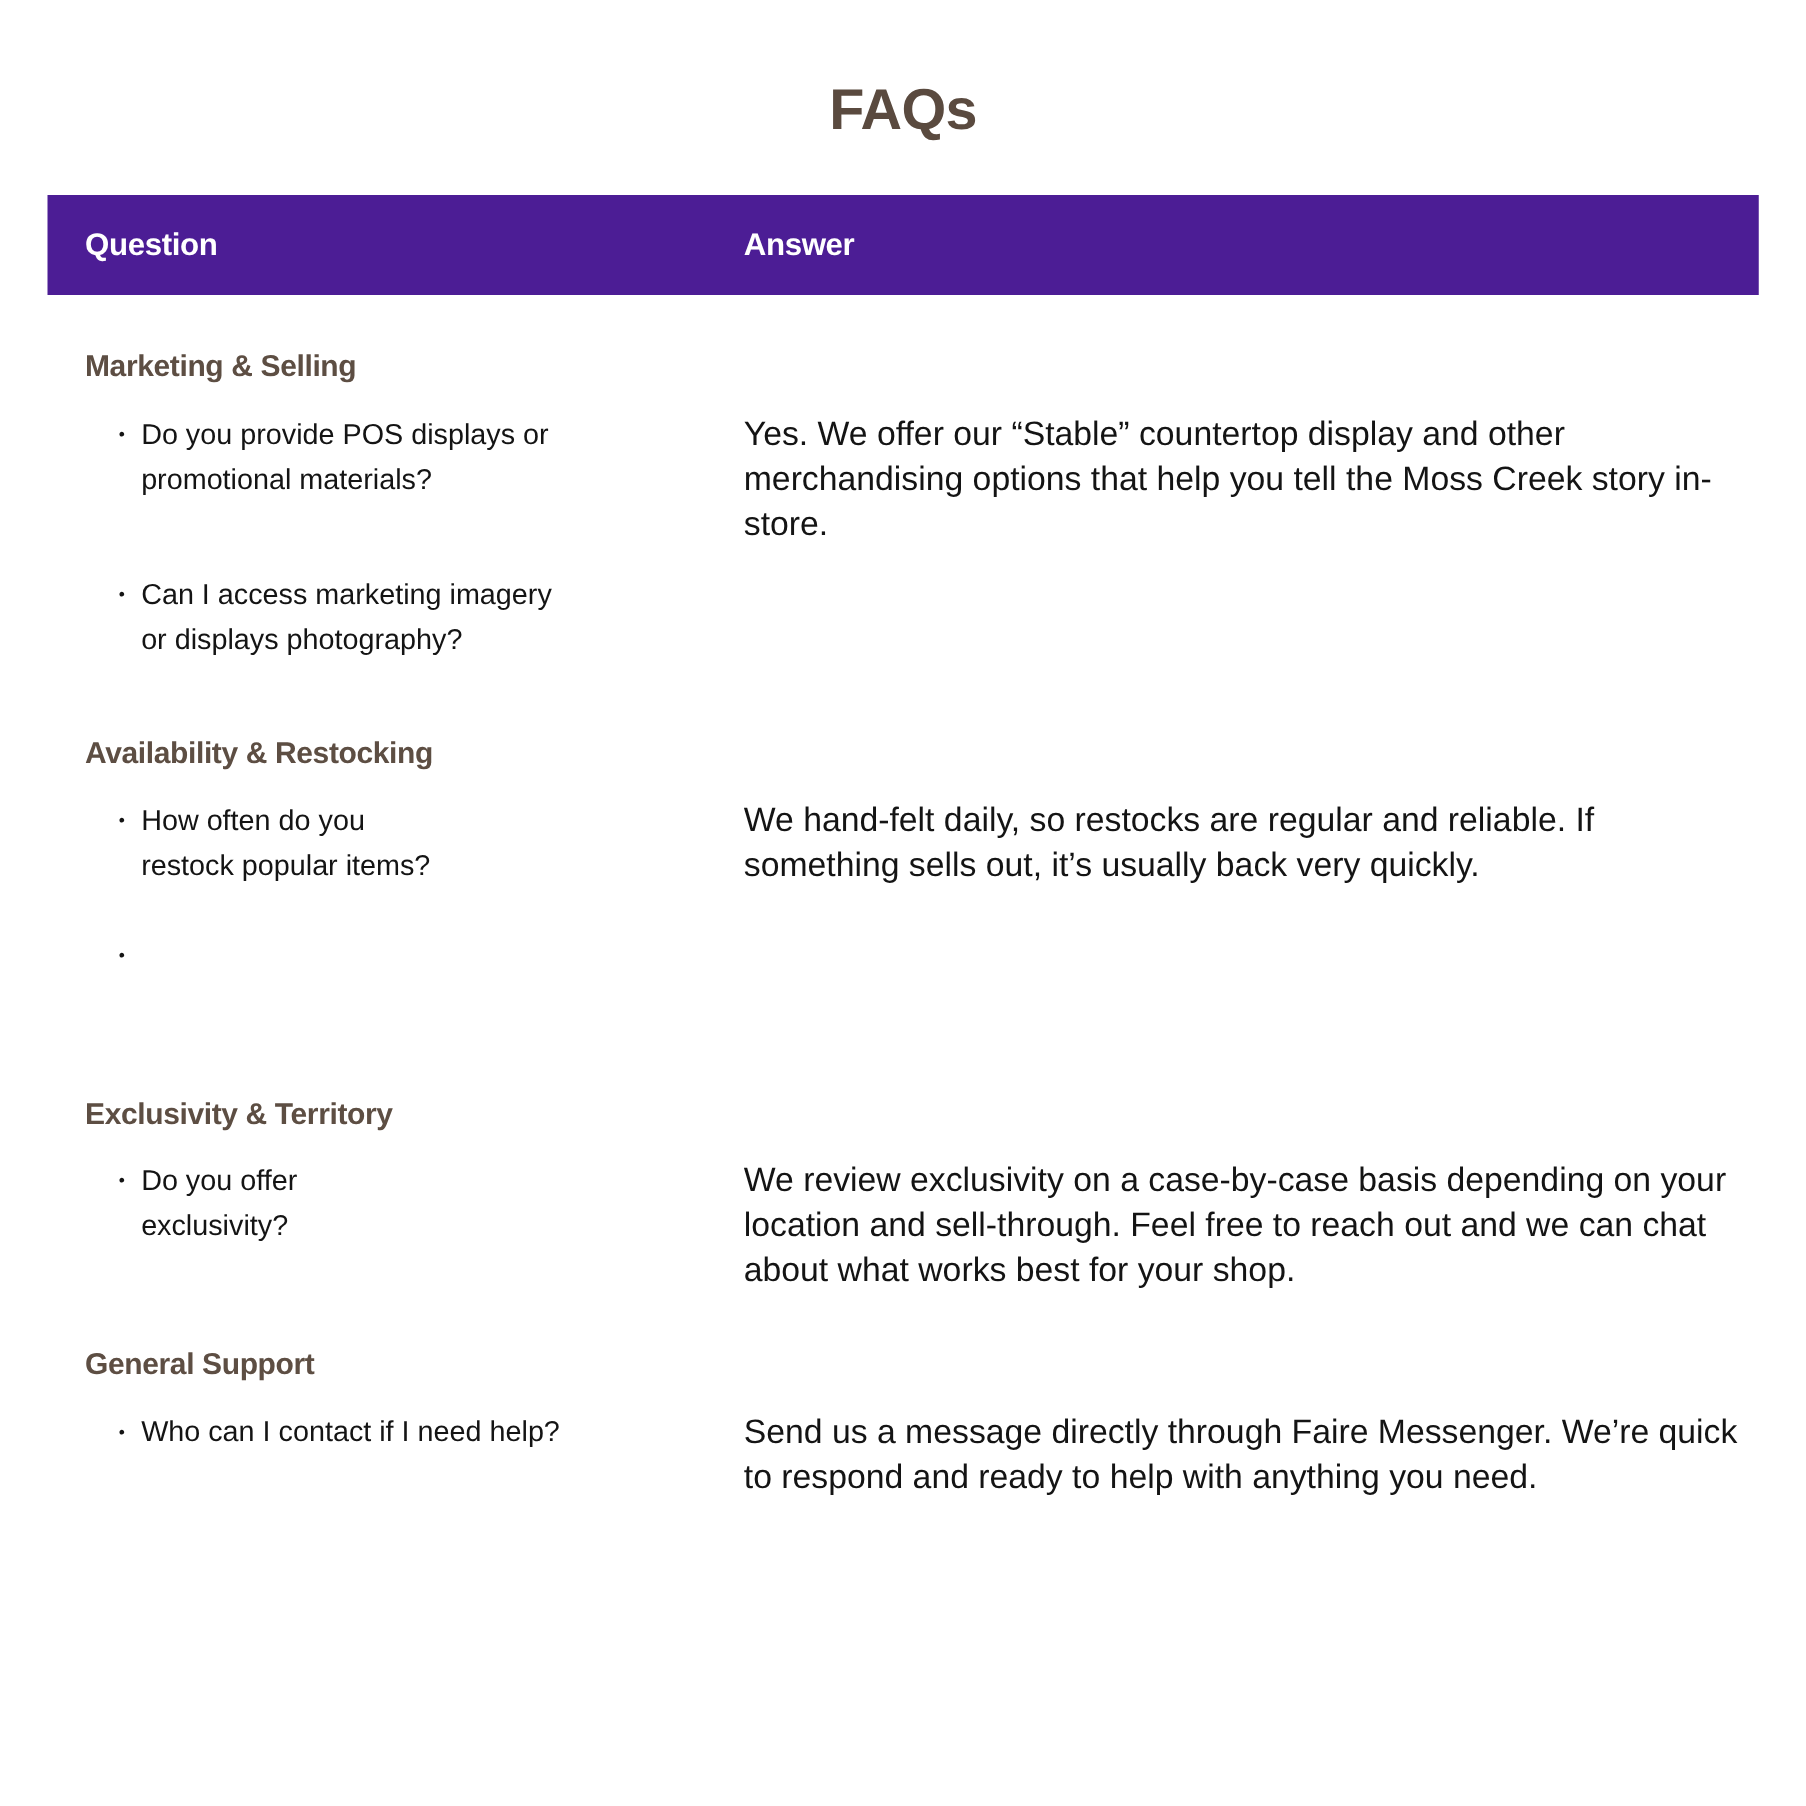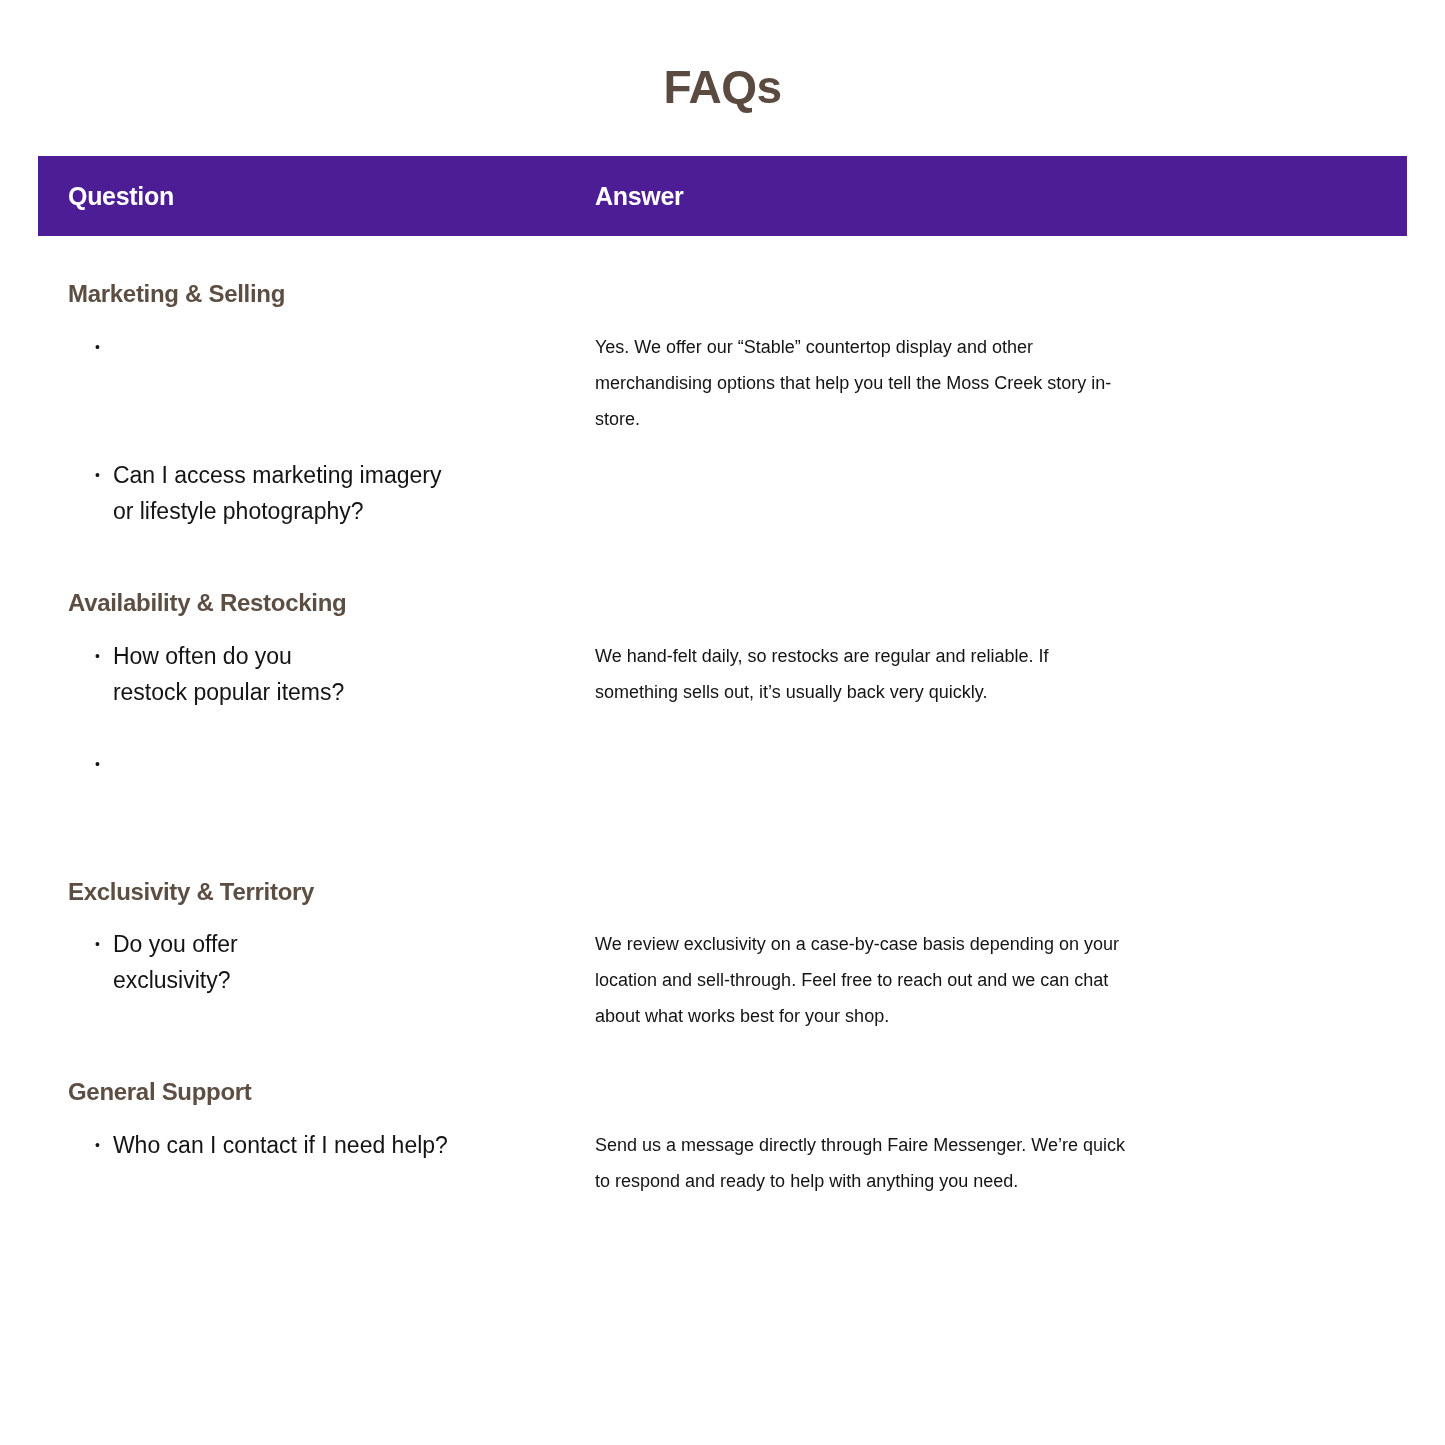--- a/index.html
+++ b/index.html
@@ -68,21 +68,21 @@
     flex: 0 0 auto;
     font-size: 14px;
     line-height: 36px;
     margin-right: 13px;
     color: #141414;
   }
   .q-text, .answer {
     white-space: pre-line;
   }
   .answer {
-    font-size: 18px;
+    font-size: 27px;
     line-height: 36px;
     padding-right: 10px;
   }
 </style>
 </head>
 <body>
 
 <div class="page">
   <div class="container">
 
@@ -92,31 +92,33 @@
       <div class="col-q">Question</div>
       <div class="col-a">Answer</div>
     </div>
 
     <div class="faq-section">
       <h2 class="section-heading">Marketing &amp; Selling</h2>
 
       <div class="qa-row">
         <div class="question">
           <span class="bullet">•</span>
+          <span class="q-text">Do you provide POS displays or
+promotional materials?</span>
         </div>
         <div class="answer">Yes. We offer our “Stable” countertop display and other
 merchandising options that help you tell the Moss Creek story in-
 store.</div>
       </div>
 
       <div class="qa-row">
         <div class="question">
           <span class="bullet">•</span>
           <span class="q-text">Can I access marketing imagery
-or lifestyle photography?</span>
+or displays photography?</span>
         </div>
       </div>
     </div>
 
     <div class="faq-section">
       <h2 class="section-heading">Availability &amp; Restocking</h2>
 
       <div class="qa-row">
         <div class="question">
           <span class="bullet">•</span>

